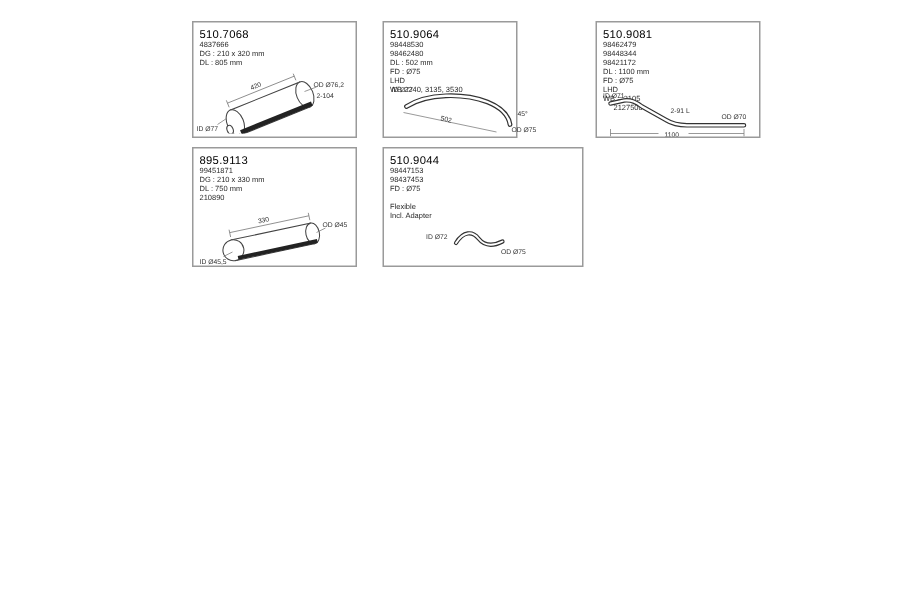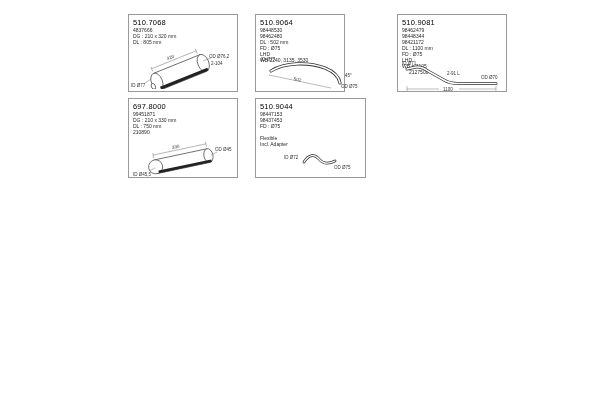--- a/index.html
+++ b/index.html
@@ -96,21 +96,21 @@
       <text x="82" y="20">OD Ø70</text>
       <line class="dim" x1="8" y1="30" x2="40" y2="30"></line>
       <line class="dim" x1="60" y1="30" x2="97" y2="30"></line>
       <line class="dim" x1="8" y1="27" x2="8" y2="32"></line>
       <line class="dim" x1="97" y1="27" x2="97" y2="32"></line>
       <text x="44" y="32">1100</text>
     </svg>
   </div>
 
   <div class="cell" style="left:128px;top:98px;width:110px;height:80px;">
-    <div class="cell-title">697.8000</div>
+    <div class="cell-title">895.9113</div>
     <div class="line">99451871</div>
     <div class="line">DG : 210 x 330 mm</div>
     <div class="line">DL : 750 mm</div>
     <div class="line">210890</div>
     <svg class="drawing" style="left:2px;top:38px;" width="104" height="40" viewBox="0 0 104 40">
       <g transform="translate(52,24) rotate(-12)">
         <rect class="outline" x="-28" y="-7" width="54" height="14"></rect>
         <ellipse class="outline" cx="-28" cy="0" rx="7" ry="7"></ellipse>
         <ellipse class="outline" cx="26" cy="0" rx="4.5" ry="7"></ellipse>
         <line x1="-26" y1="5.6" x2="28" y2="5.6" stroke="#222" stroke-width="2.6"></line>
@@ -119,21 +119,21 @@
         <line class="dim" x1="26" y1="-14" x2="26" y2="-9"></line>
         <text x="-8" y="-14">330</text>
       </g>
       <line class="dim" x1="80" y1="18" x2="86" y2="15"></line>
       <text x="84" y="14">OD Ø45</text>
       <line class="dim" x1="18" y1="34" x2="24" y2="31"></line>
       <text x="2" y="39">ID Ø45,5</text>
     </svg>
   </div>
 
-  <div class="cell" style="left:255px;top:98px;width:111px;height:80px;">
+  <div class="cell" style="left:255px;top:98px;width:134px;height:80px;">
     <div class="cell-title">510.9044</div>
     <div class="line">98447153</div>
     <div class="line">98437453</div>
     <div class="line">FD : Ø75</div>
     <div class="gap"></div>
     <div class="line">Flexible</div>
     <div class="line">Incl. Adapter</div>
     <svg class="drawing" style="left:28px;top:48px;" width="72" height="28" viewBox="0 0 72 28">
       <text x="0" y="12">ID Ø72</text>
       <path class="tube-outer" stroke-width="2.8" d="M20,15 C25,7 31,7 35,12 C39,17 45,17 51,14"></path>

